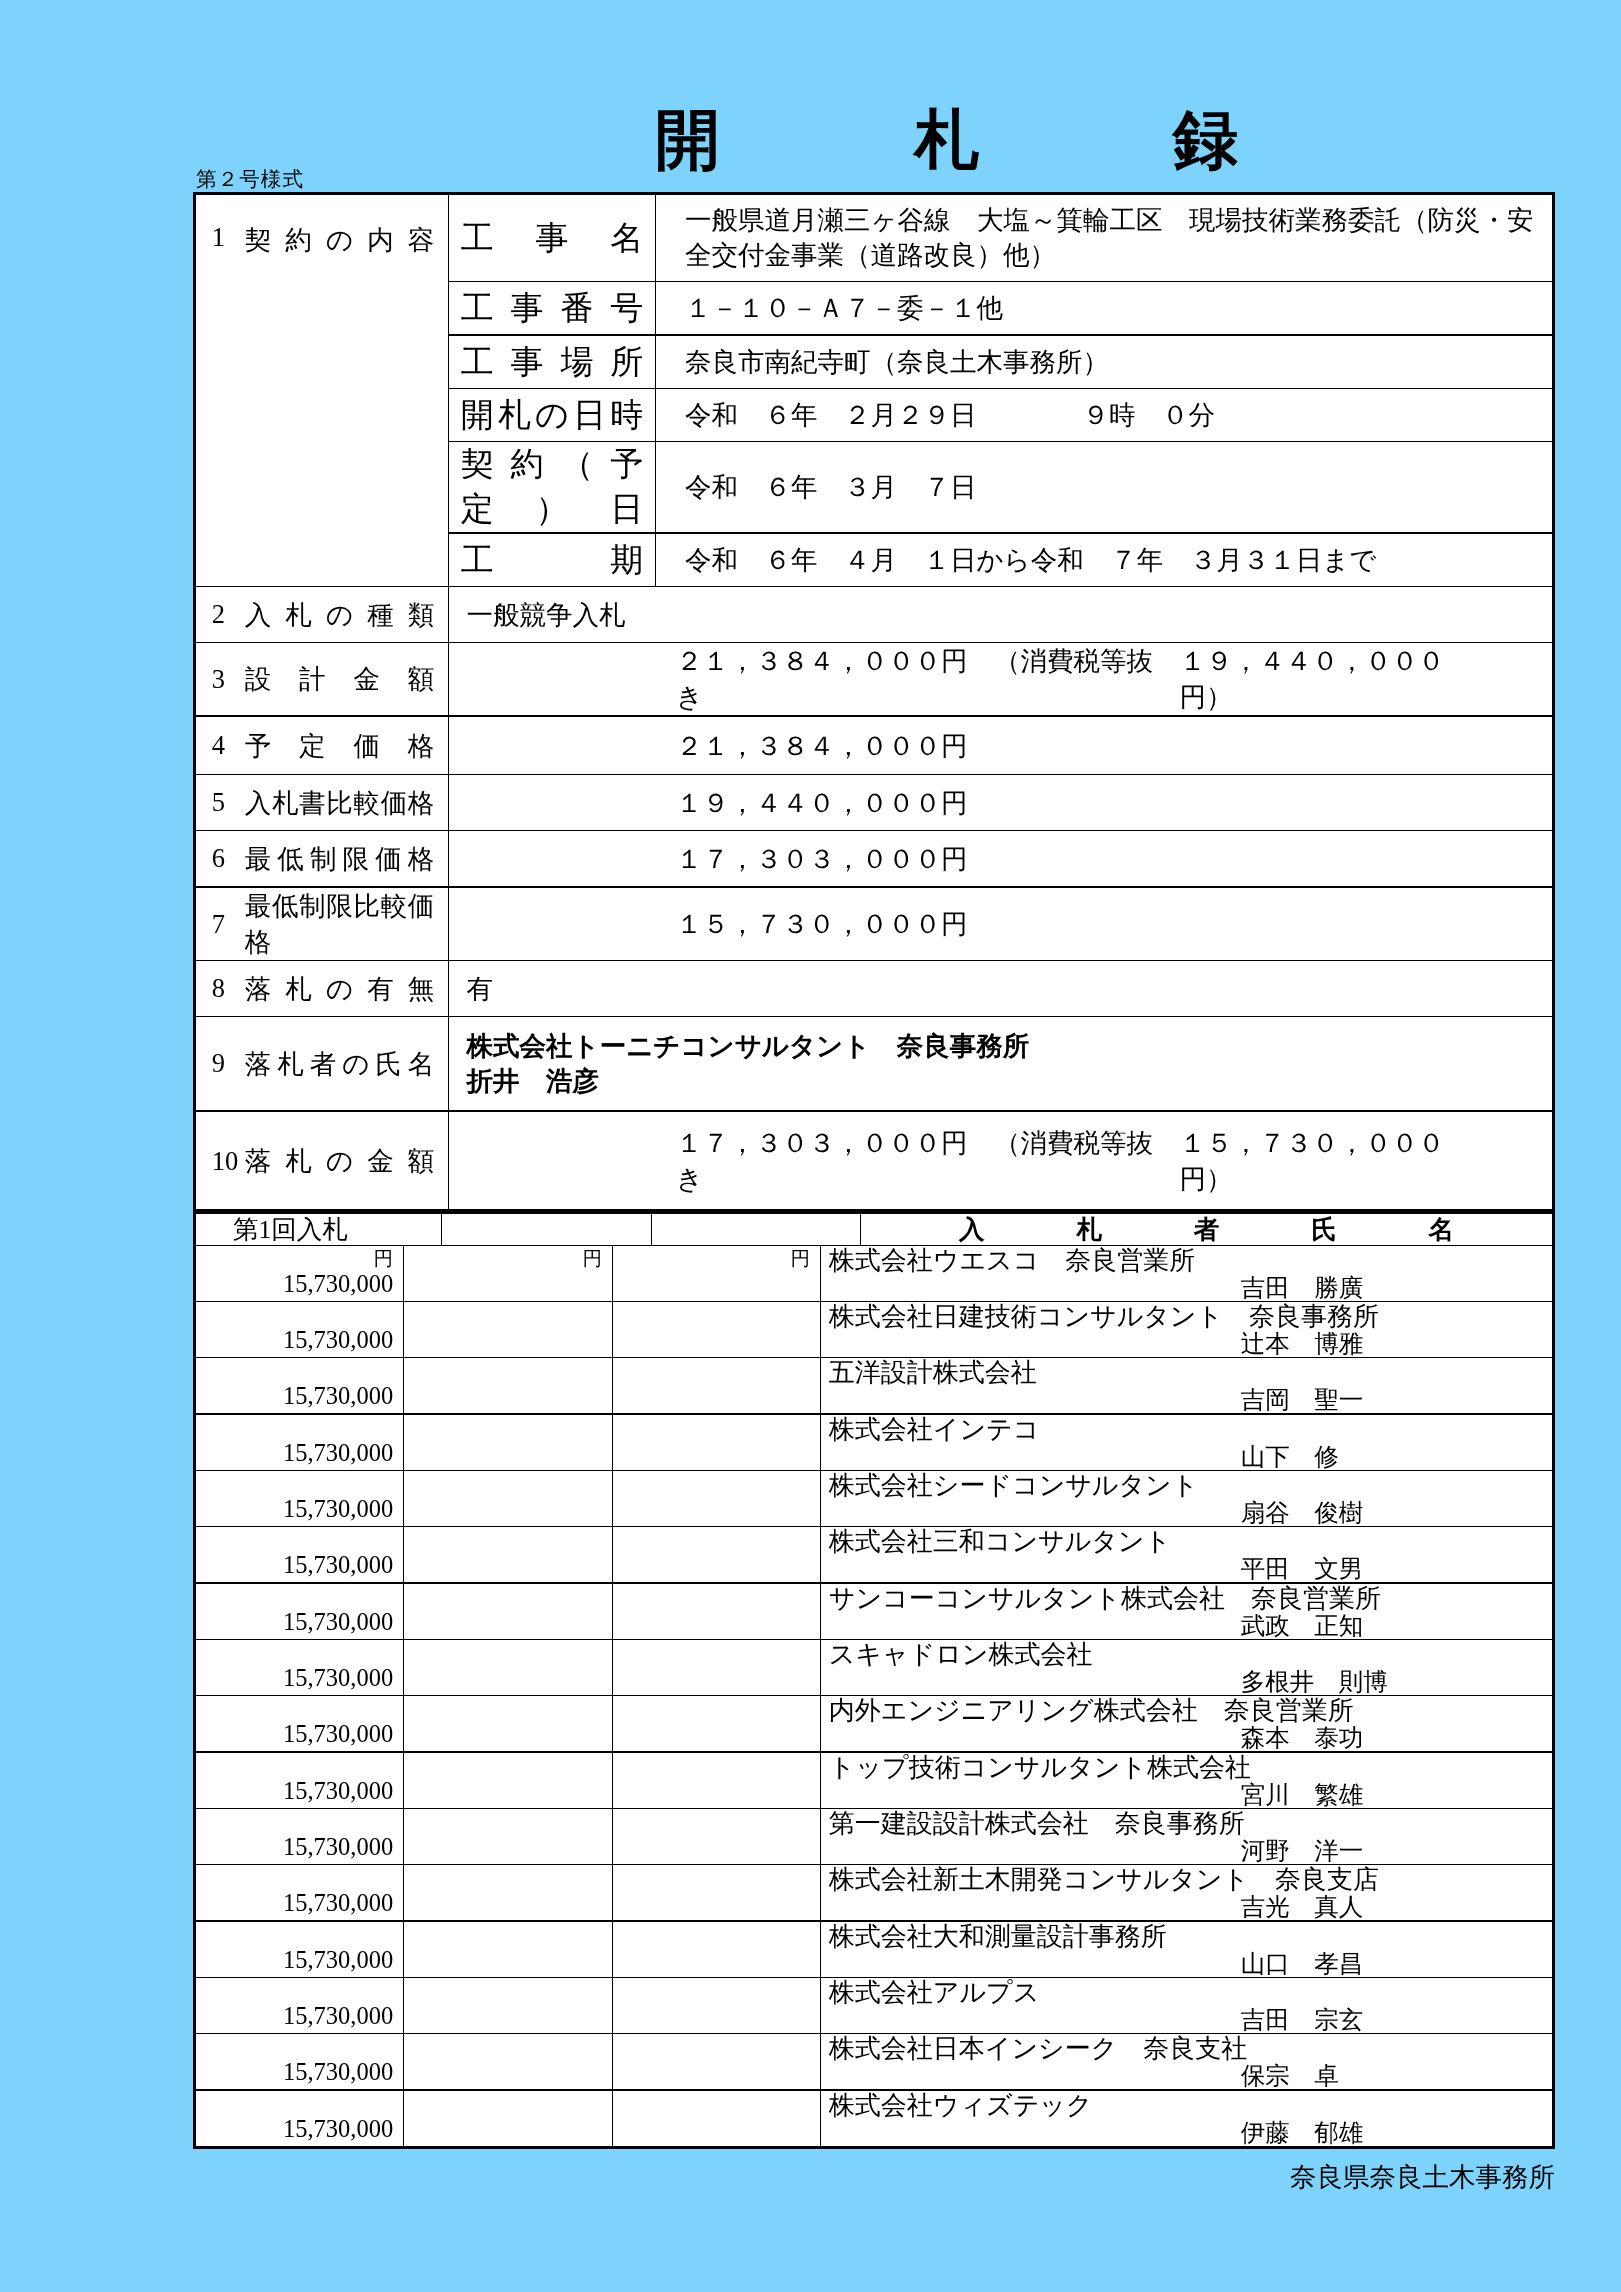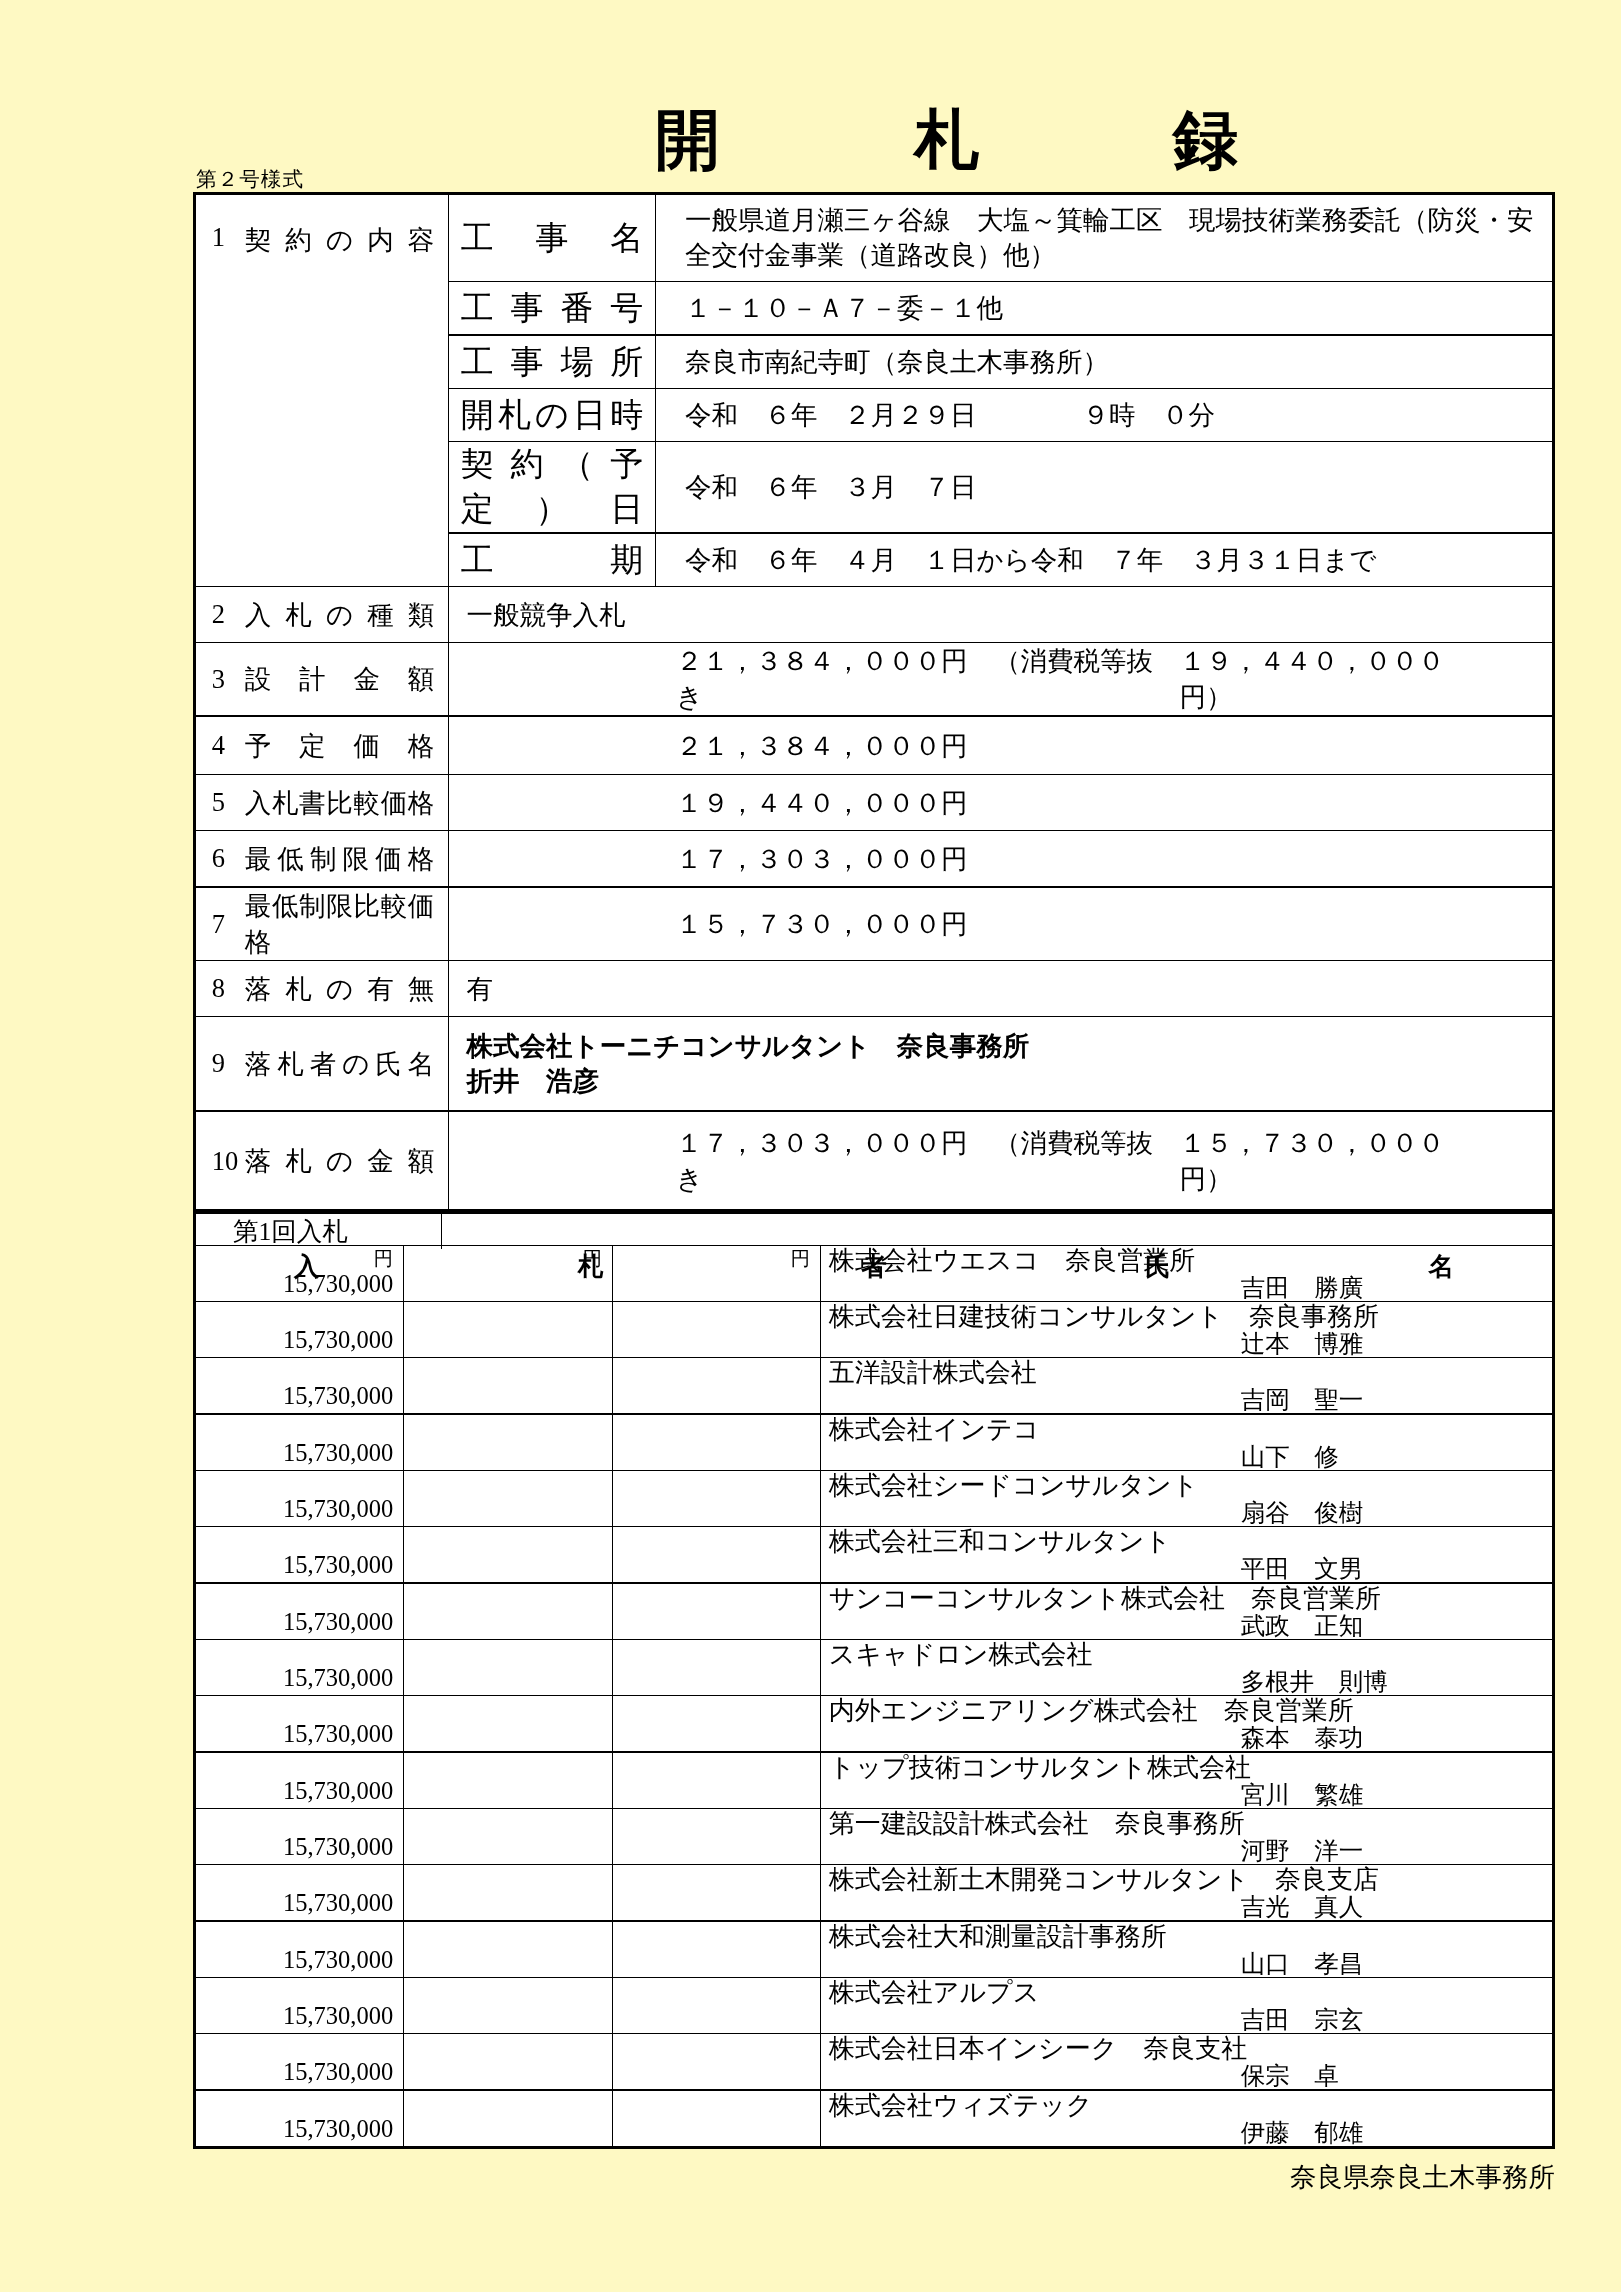--- a/index.html
+++ b/index.html
@@ -1,17 +1,17 @@
 <!DOCTYPE html>
 <html><head>
 <meta charset="utf-8">
 <style>
   html,body{margin:0;padding:0;background:#e8e8e8;}
   .page{
-    position:relative;width:1621px;height:2293px;background:#fef9c3;
+    position:relative;width:1621px;height:2293px;background:#7dd3fc;
     font-family:"Liberation Serif","DejaVu Serif",serif;color:#000;
     overflow:hidden;
   }
   .form-label{position:absolute;left:196px;top:165px;font-size:20.6px;letter-spacing:1px;}
   .doc-title{
     position:absolute;left:655px;top:108px;font-size:65px;font-weight:bold;
     letter-spacing:194px;white-space:nowrap;line-height:1;
   }
   .tables{position:absolute;left:193px;top:192px;width:1362px;}
 
@@ -46,21 +46,21 @@
   .sval{flex:1;display:flex;align-items:center;font-size:26.5px;padding:2px 9.8px 2px 29px;line-height:35px;}
   .h-name{min-height:86px;}
   .h-s{min-height:52px;}
   .h-r{min-height:55px;}
   .h-money{min-height:57px;}
   .h-winner{min-height:93px;}
   .h-award{min-height:98px;}
 
   
   .btable{border:3.9px solid #000;border-top:5.9px solid #000;margin-top:-3.9px;background:#fff;}
-  .bheader{display:flex;border-bottom:1px solid #000;height:31px;font-size:25.5px;flex-direction:column;}
+  .bheader{display:flex;border-bottom:1px solid #000;height:31px;font-size:25.5px;}
   .bh1{width:208px;border-right:1px solid #000;padding-left:37px;display:flex;align-items:center;box-sizing:content-box;flex:none;}
   .bh2{width:209px;border-right:1px solid #000;flex:none;}
   .bh3{width:208px;border-right:1px solid #000;flex:none;}
   .bh4{flex:1;display:flex;align-items:center;}
   .bh4 span{width:100%;padding:0 98px;box-sizing:border-box;text-align:justify;text-align-last:justify;font-weight:bold;}
   .brow{display:flex;border-bottom:1px solid #000;height:55px;}
   .brow.thick{border-bottom:2.9px solid #000;}
   .brow:last-child{border-bottom:none;}
   .bc{box-sizing:border-box;}
   .bc1{width:208px;border-right:1px solid #000;display:flex;flex-direction:column;align-items:flex-end;justify-content:flex-end;padding:2px 9.8px 4.9px 0;flex:none;}

